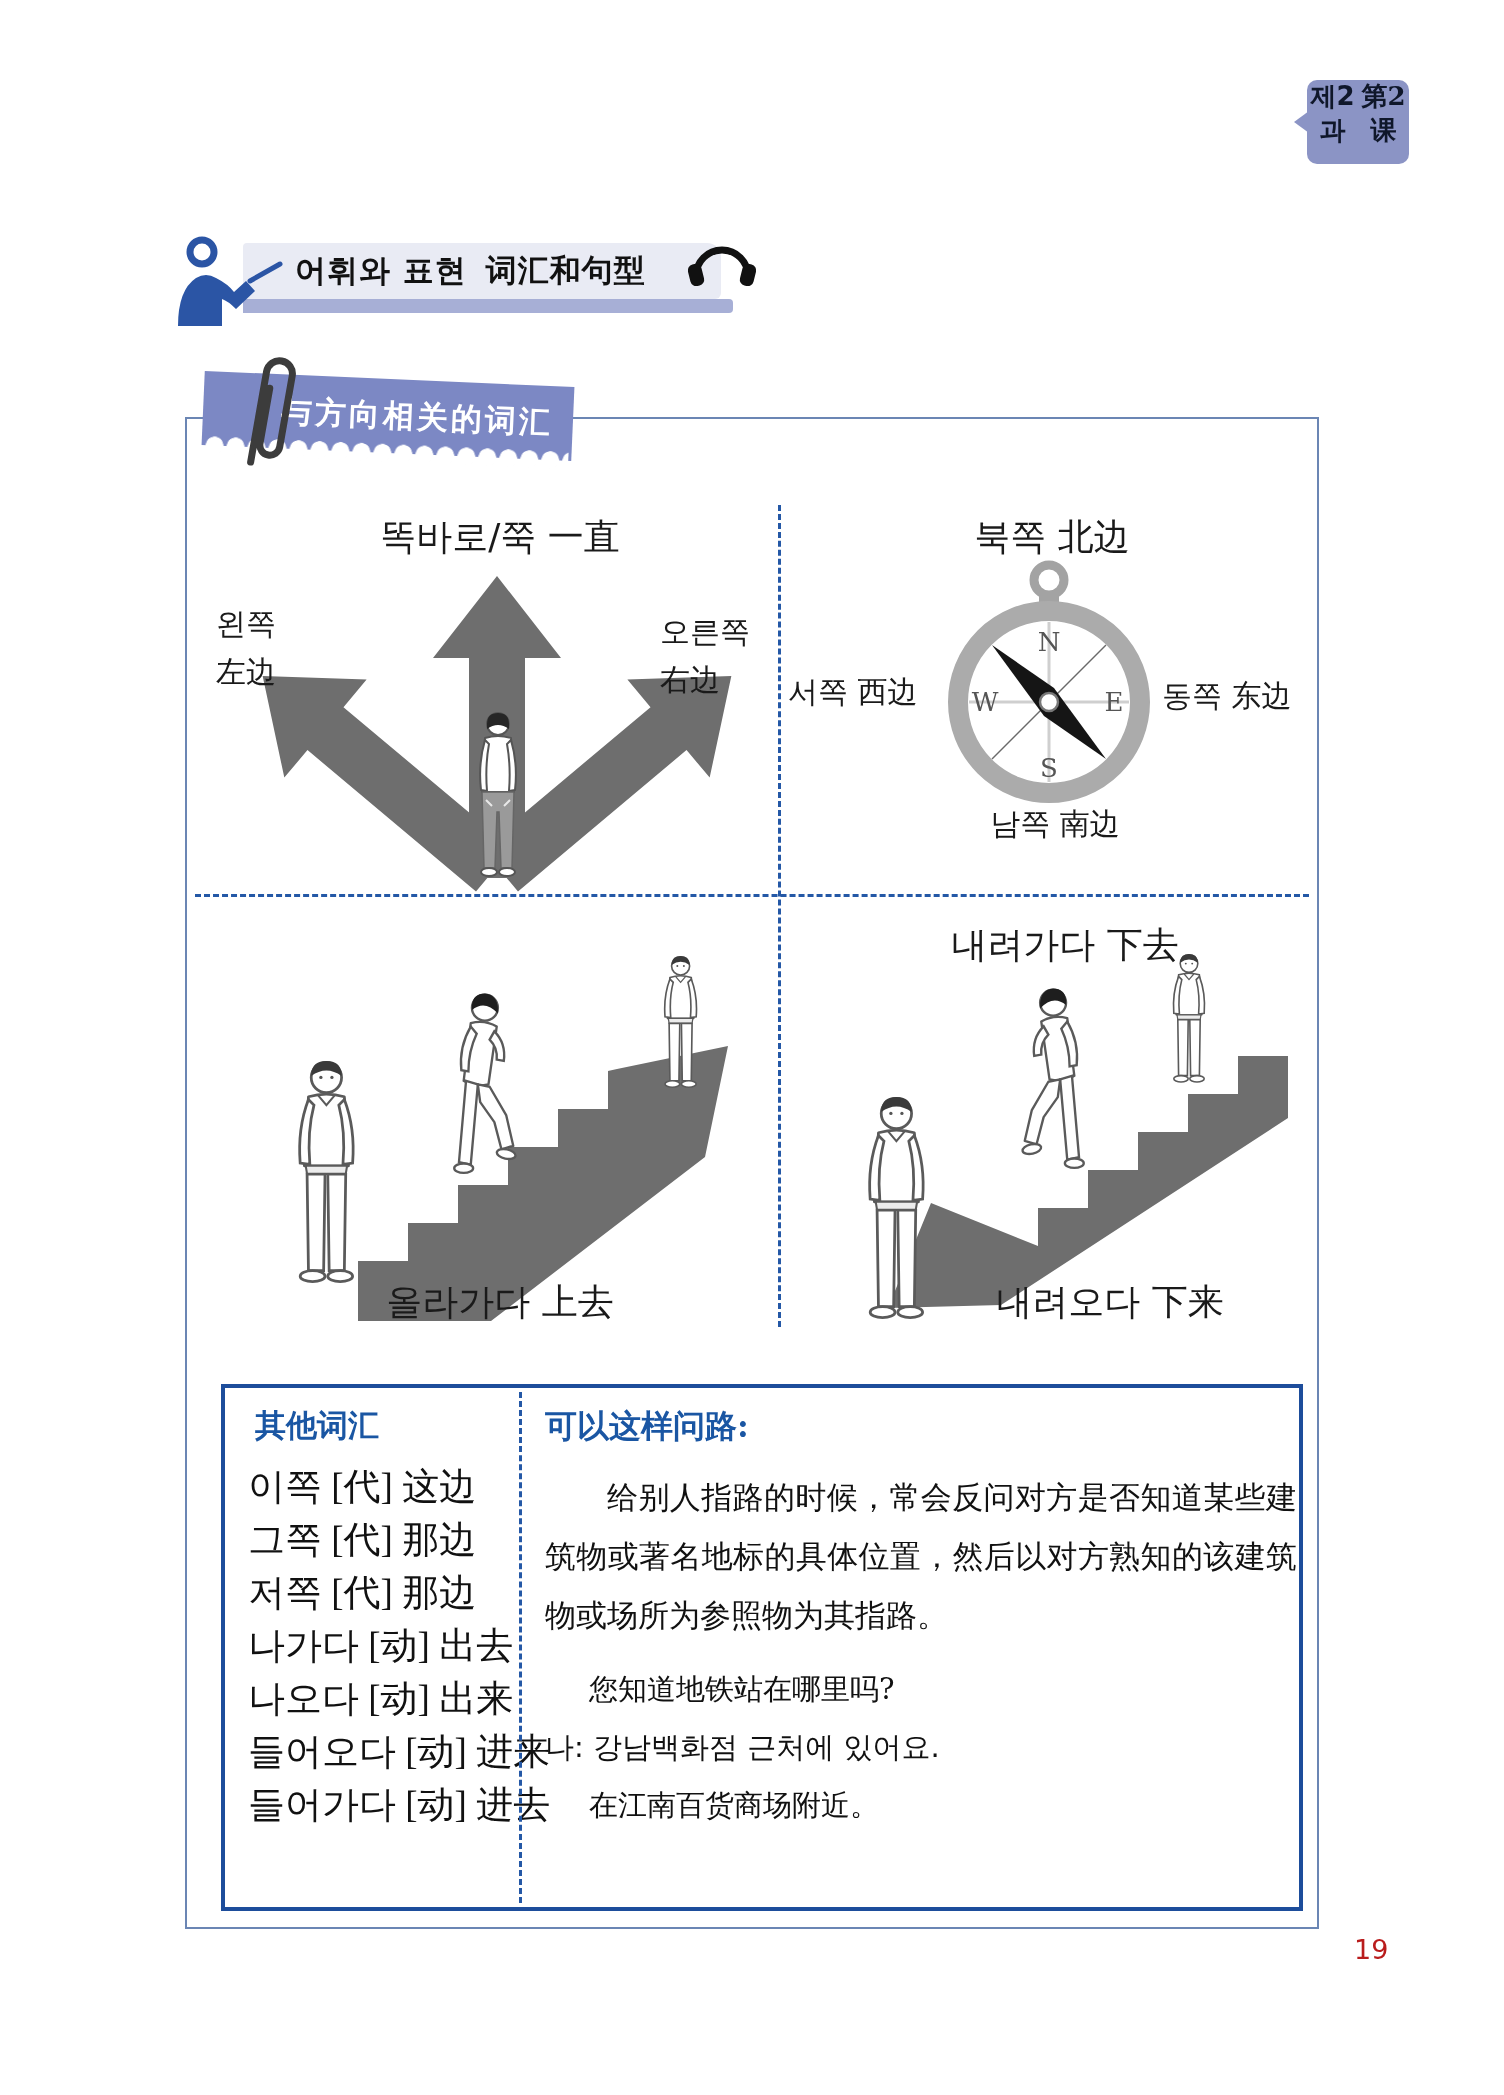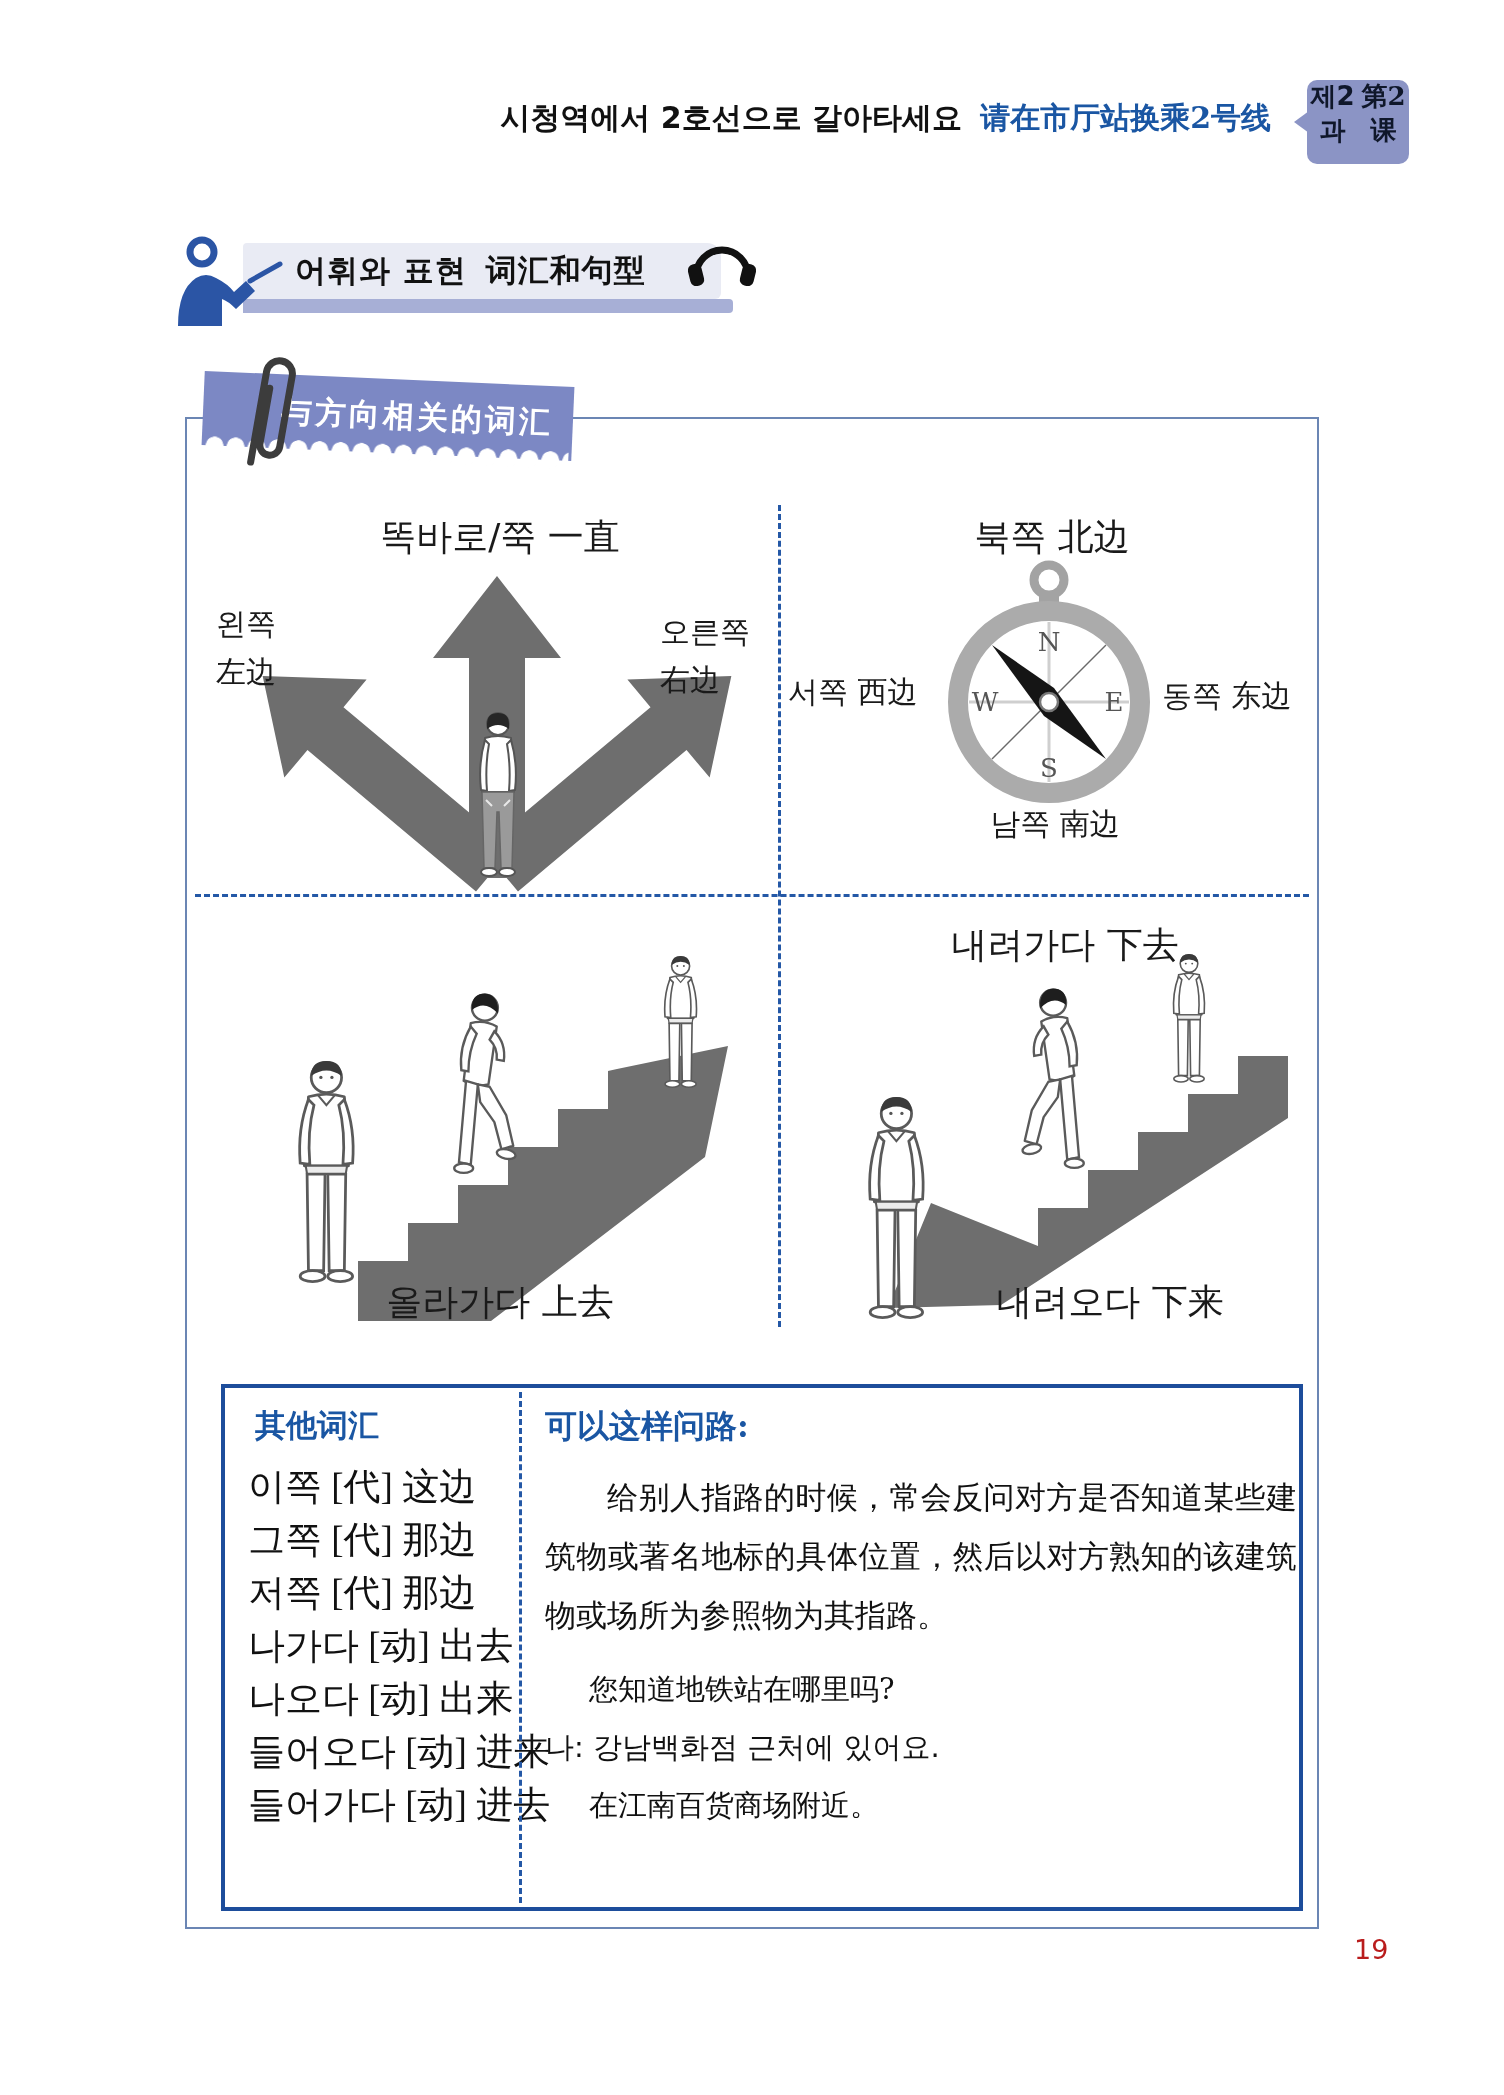--- a/index.html
+++ b/index.html
@@ -112,23 +112,20 @@
     <path d="M18,92 L24,98 M42,92 L36,98" stroke="#e8e8e8" stroke-width="2" fill="none"></path>
     <ellipse cx="21" cy="164" rx="8" ry="4" fill="#fff" stroke="#555" stroke-width="2"></ellipse>
     <ellipse cx="39" cy="164" rx="8" ry="4" fill="#fff" stroke="#555" stroke-width="2"></ellipse>
   </g>
   <path id="big-arrow" d="M-28,0 L-28,-220 L-64,-220 L0,-302 L64,-220 L28,-220 L28,0 Z"></path>
 </defs>
 </svg>
 
 <div id="page">
 
-  <div class="abs" id="header-title">
-    <span class="title-ko">시청역에서 2호선으로 갈아타세요</span><span class="title-zh zh">请在市厅站换乘2号线</span>
-  </div>
   <div class="abs" id="tab-arrow"></div>
   <div class="abs" id="lesson-tab">
     <span>제2과</span>
     <span class="zh">第2课</span>
   </div>
 
   <div class="abs" id="section-bar">
     <span id="section-title">
       <span>어휘와 표현</span><span class="zh">词汇和句型</span>
     </span>

